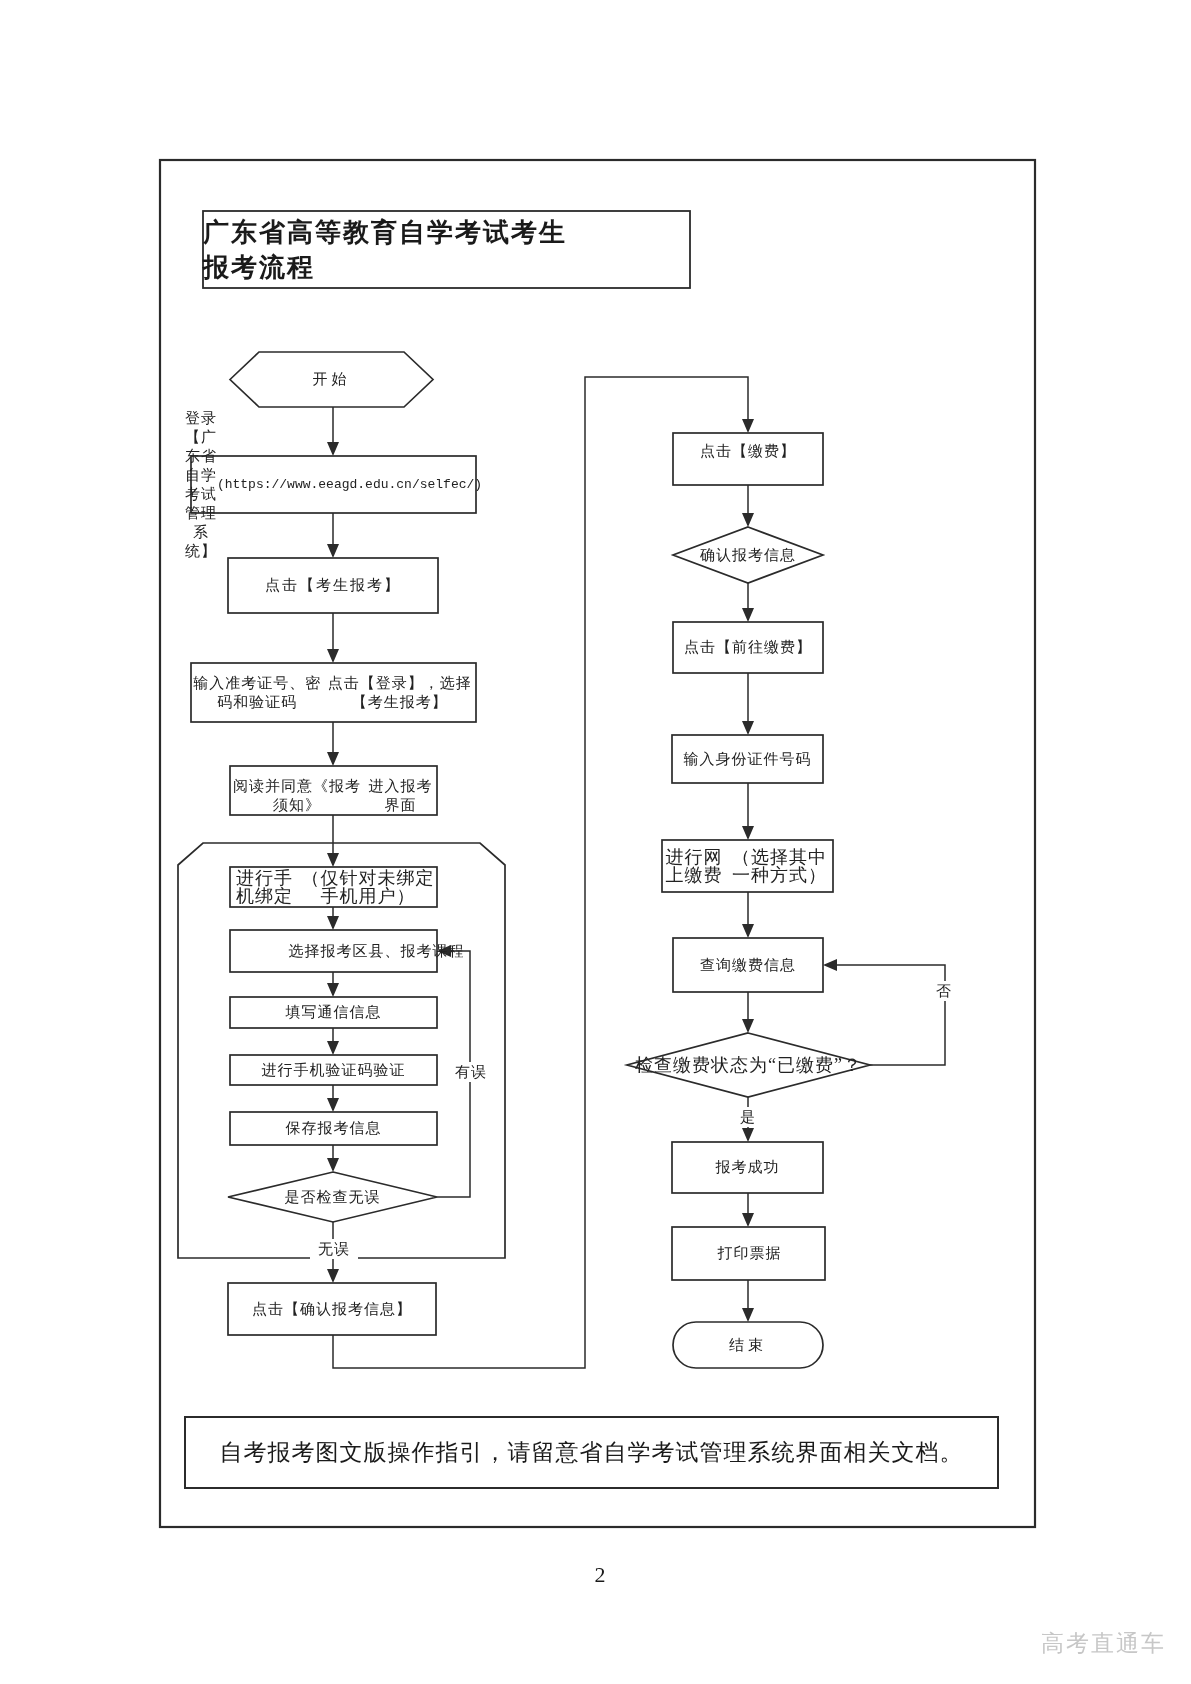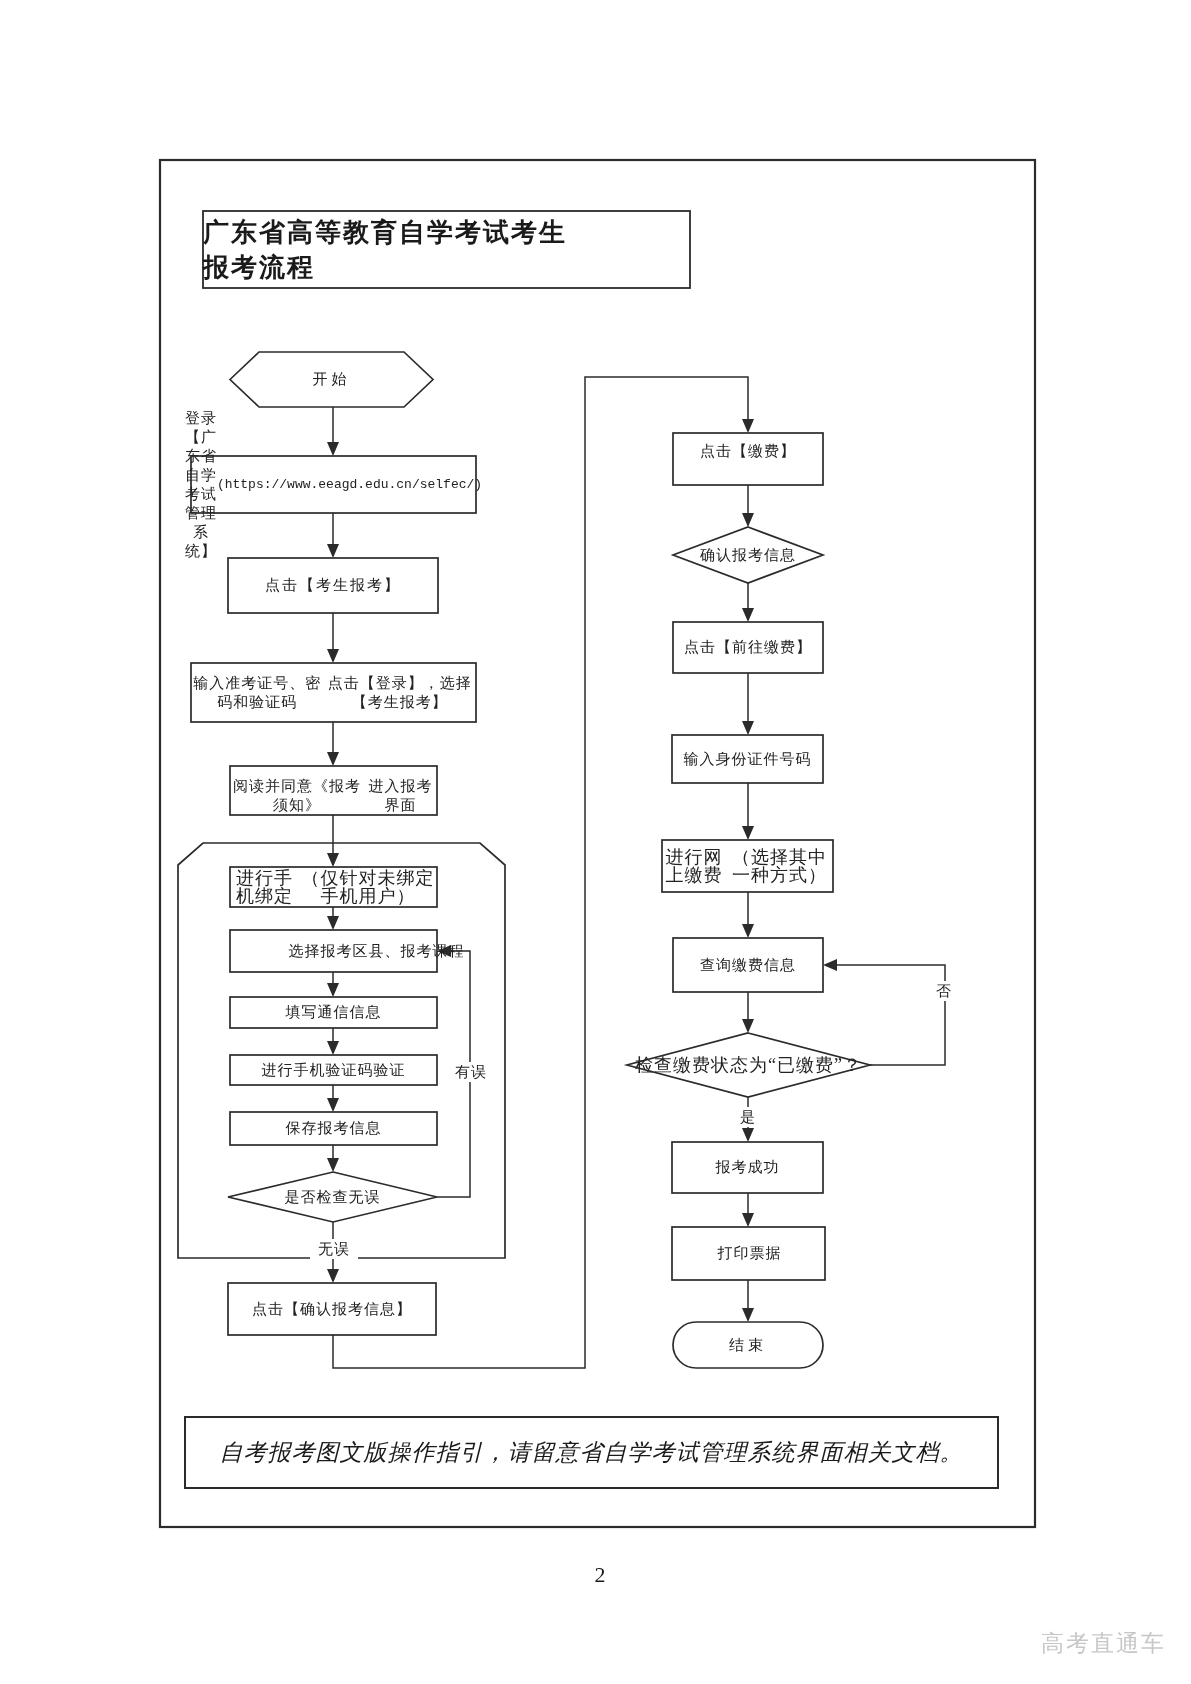--- a/index.html
+++ b/index.html
@@ -20,21 +20,21 @@
     font-size:15px;line-height:18px;color:#222;letter-spacing:1px;
   }
   .title-label{
     position:absolute;left:203px;top:211px;width:387px;height:77px;
     display:flex;align-items:center;justify-content:center;
     font-size:26px;font-weight:600;letter-spacing:2px;color:#1a1a1a;
   }
   .note-label{
     position:absolute;left:185px;top:1417px;width:813px;height:71px;
     display:flex;align-items:center;justify-content:center;
-    font-size:23px;letter-spacing:1px;color:#1a1a1a;font-style:italic;
+    font-size:23px;letter-spacing:1px;color:#1a1a1a;
   }
   .page-number{
     position:absolute;left:558px;top:1561px;width:84px;height:28px;
     display:flex;align-items:center;justify-content:center;font-size:22px;color:#1a1a1a;
   }
   .watermark{
     position:absolute;right:25px;top:1628px;width:240px;height:30px;
     display:flex;align-items:center;justify-content:flex-end;
     font-size:23px;letter-spacing:2px;color:#c7c7c7;
     font-family:"Liberation Sans","DejaVu Sans",sans-serif;

